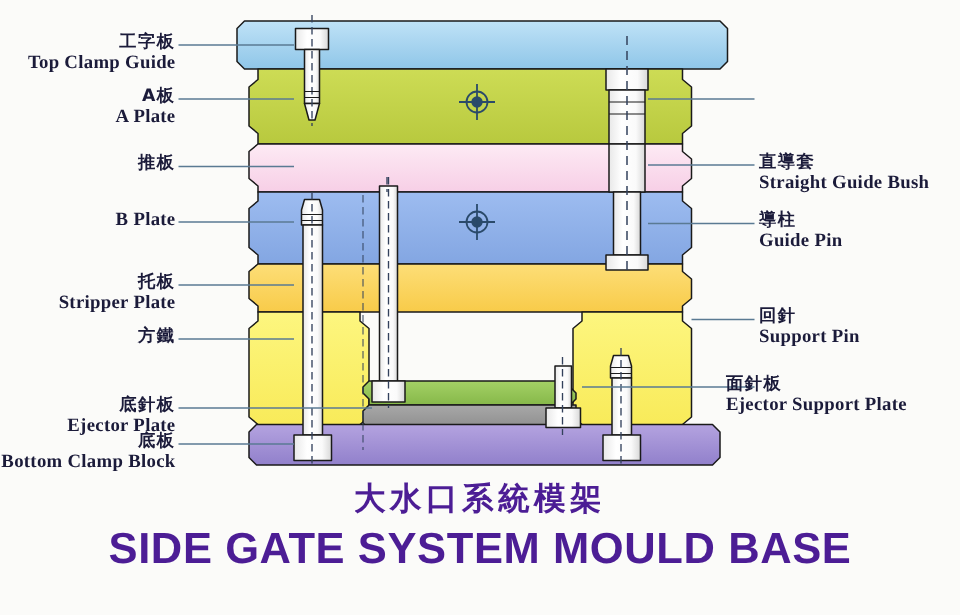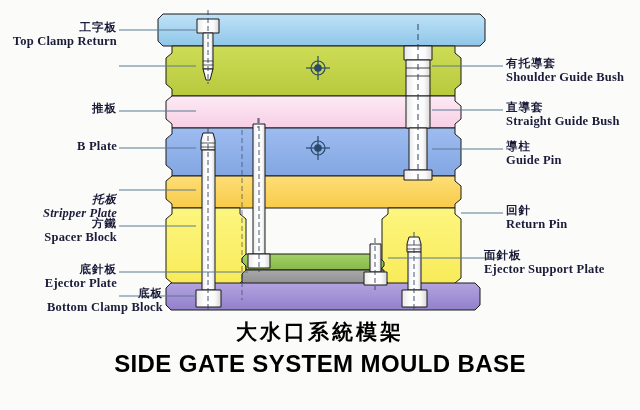--- a/index.html
+++ b/index.html
@@ -14,23 +14,23 @@
   svg#diagram{position:absolute;left:0;top:0;width:640px;height:410px;}
 
   
   .lbl{position:absolute;white-space:nowrap;color:#1b1b3a;}
   .lbl .cn{font-family:"DejaVu Sans", sans-serif;font-weight:bold;font-size:11.5px;line-height:13px;letter-spacing:1px;}
   .lbl .en{font-family:"Liberation Serif", serif;font-weight:bold;font-size:12.5px;line-height:14px;letter-spacing:.2px;}
   .lbl.right-al{text-align:right;}
   .lbl.left-al{text-align:left;}
 
   
-  #title{position:absolute;left:0;right:0;text-align:center;color:#000000;}
+  #title{position:absolute;left:0;right:0;text-align:center;color:#4c1d95;}
   #title .t-cn{font-family:"DejaVu Sans", sans-serif;font-weight:bold;font-size:21px;letter-spacing:3px;}
-  #title .t-en{font-family:"Liberation Sans", sans-serif;font-weight:bold;font-size:24px;letter-spacing:.4px;}
+  #title .t-en{font-family:"Liberation Sans", sans-serif;font-weight:bold;font-size:29px;letter-spacing:.4px;}
 </style>
 </head>
 <body>
 
 <div id="stage">
 
   <svg id="diagram" viewBox="0 0 640 410">
     <defs>
       <linearGradient id="gTop" x1="0" y1="0" x2="0" y2="1">
         <stop offset="0" stop-color="#bfe2f7"></stop>
@@ -180,70 +180,69 @@
       <line x1="432" y1="66" x2="503" y2="66"></line>
       <line x1="432" y1="110" x2="503" y2="110"></line>
       <line x1="432" y1="149" x2="503" y2="149"></line>
       <line x1="461" y1="213" x2="503" y2="213"></line>
       <line x1="388" y1="258" x2="503" y2="258"></line>
     </g>
   </svg>
 
   <div class="lbl right-al" style="left:0;width:117px;top:21px;">
     <div class="cn">工字板</div>
-    <div class="en">Top Clamp Return</div>
-  </div>
-
+    <div class="en">Top Clamp Guide</div>
+  </div>
+
+  <div class="lbl right-al" style="left:0;width:117px;top:57px;">
+    <div class="cn">A板</div>
+    <div class="en">A Plate</div>
+  </div>
 
   <div class="lbl right-al" style="left:0;width:117px;top:102px;">
     <div class="cn">推板</div>
   </div>
 
   <div class="lbl right-al" style="left:0;width:117px;top:139px;">
     <div class="en">B Plate</div>
   </div>
 
-  <div class="lbl right-al" style="left:0;width:117px;top:193px;font-style:italic;">
+  <div class="lbl right-al" style="left:0;width:117px;top:181px;">
     <div class="cn">托板</div>
     <div class="en">Stripper Plate</div>
   </div>
 
   <div class="lbl right-al" style="left:0;width:117px;top:217px;">
     <div class="cn">方鐵</div>
-    <div class="en">Spacer Block</div>
   </div>
 
   <div class="lbl right-al" style="left:0;width:117px;top:263px;">
     <div class="cn">底針板</div>
     <div class="en">Ejector Plate</div>
   </div>
 
-  <div class="lbl right-al" style="left:0;width:117px;top:287px;padding-left:46px;">
+  <div class="lbl right-al" style="left:0;width:117px;top:287px;">
     <div class="cn">底板</div>
     <div class="en">Bottom Clamp Block</div>
   </div>
 
-  <div class="lbl left-al" style="left:506px;top:57px;">
-    <div class="cn">有托導套</div>
-    <div class="en">Shoulder Guide Bush</div>
-  </div>
 
   <div class="lbl left-al" style="left:506px;top:101px;">
     <div class="cn">直導套</div>
     <div class="en">Straight Guide Bush</div>
   </div>
 
   <div class="lbl left-al" style="left:506px;top:140px;">
     <div class="cn">導柱</div>
     <div class="en">Guide Pin</div>
   </div>
 
   <div class="lbl left-al" style="left:506px;top:204px;">
     <div class="cn">回針</div>
-    <div class="en">Return Pin</div>
+    <div class="en">Support Pin</div>
   </div>
 
   <div class="lbl left-al" style="left:484px;top:249px;">
     <div class="cn">面針板</div>
     <div class="en">Ejector Support Plate</div>
   </div>
 
   <div id="title" style="top:318px;">
     <div class="t-cn">大水口系統模架</div>
     <div class="t-en" style="margin-top:4px;">SIDE GATE SYSTEM MOULD BASE</div>

